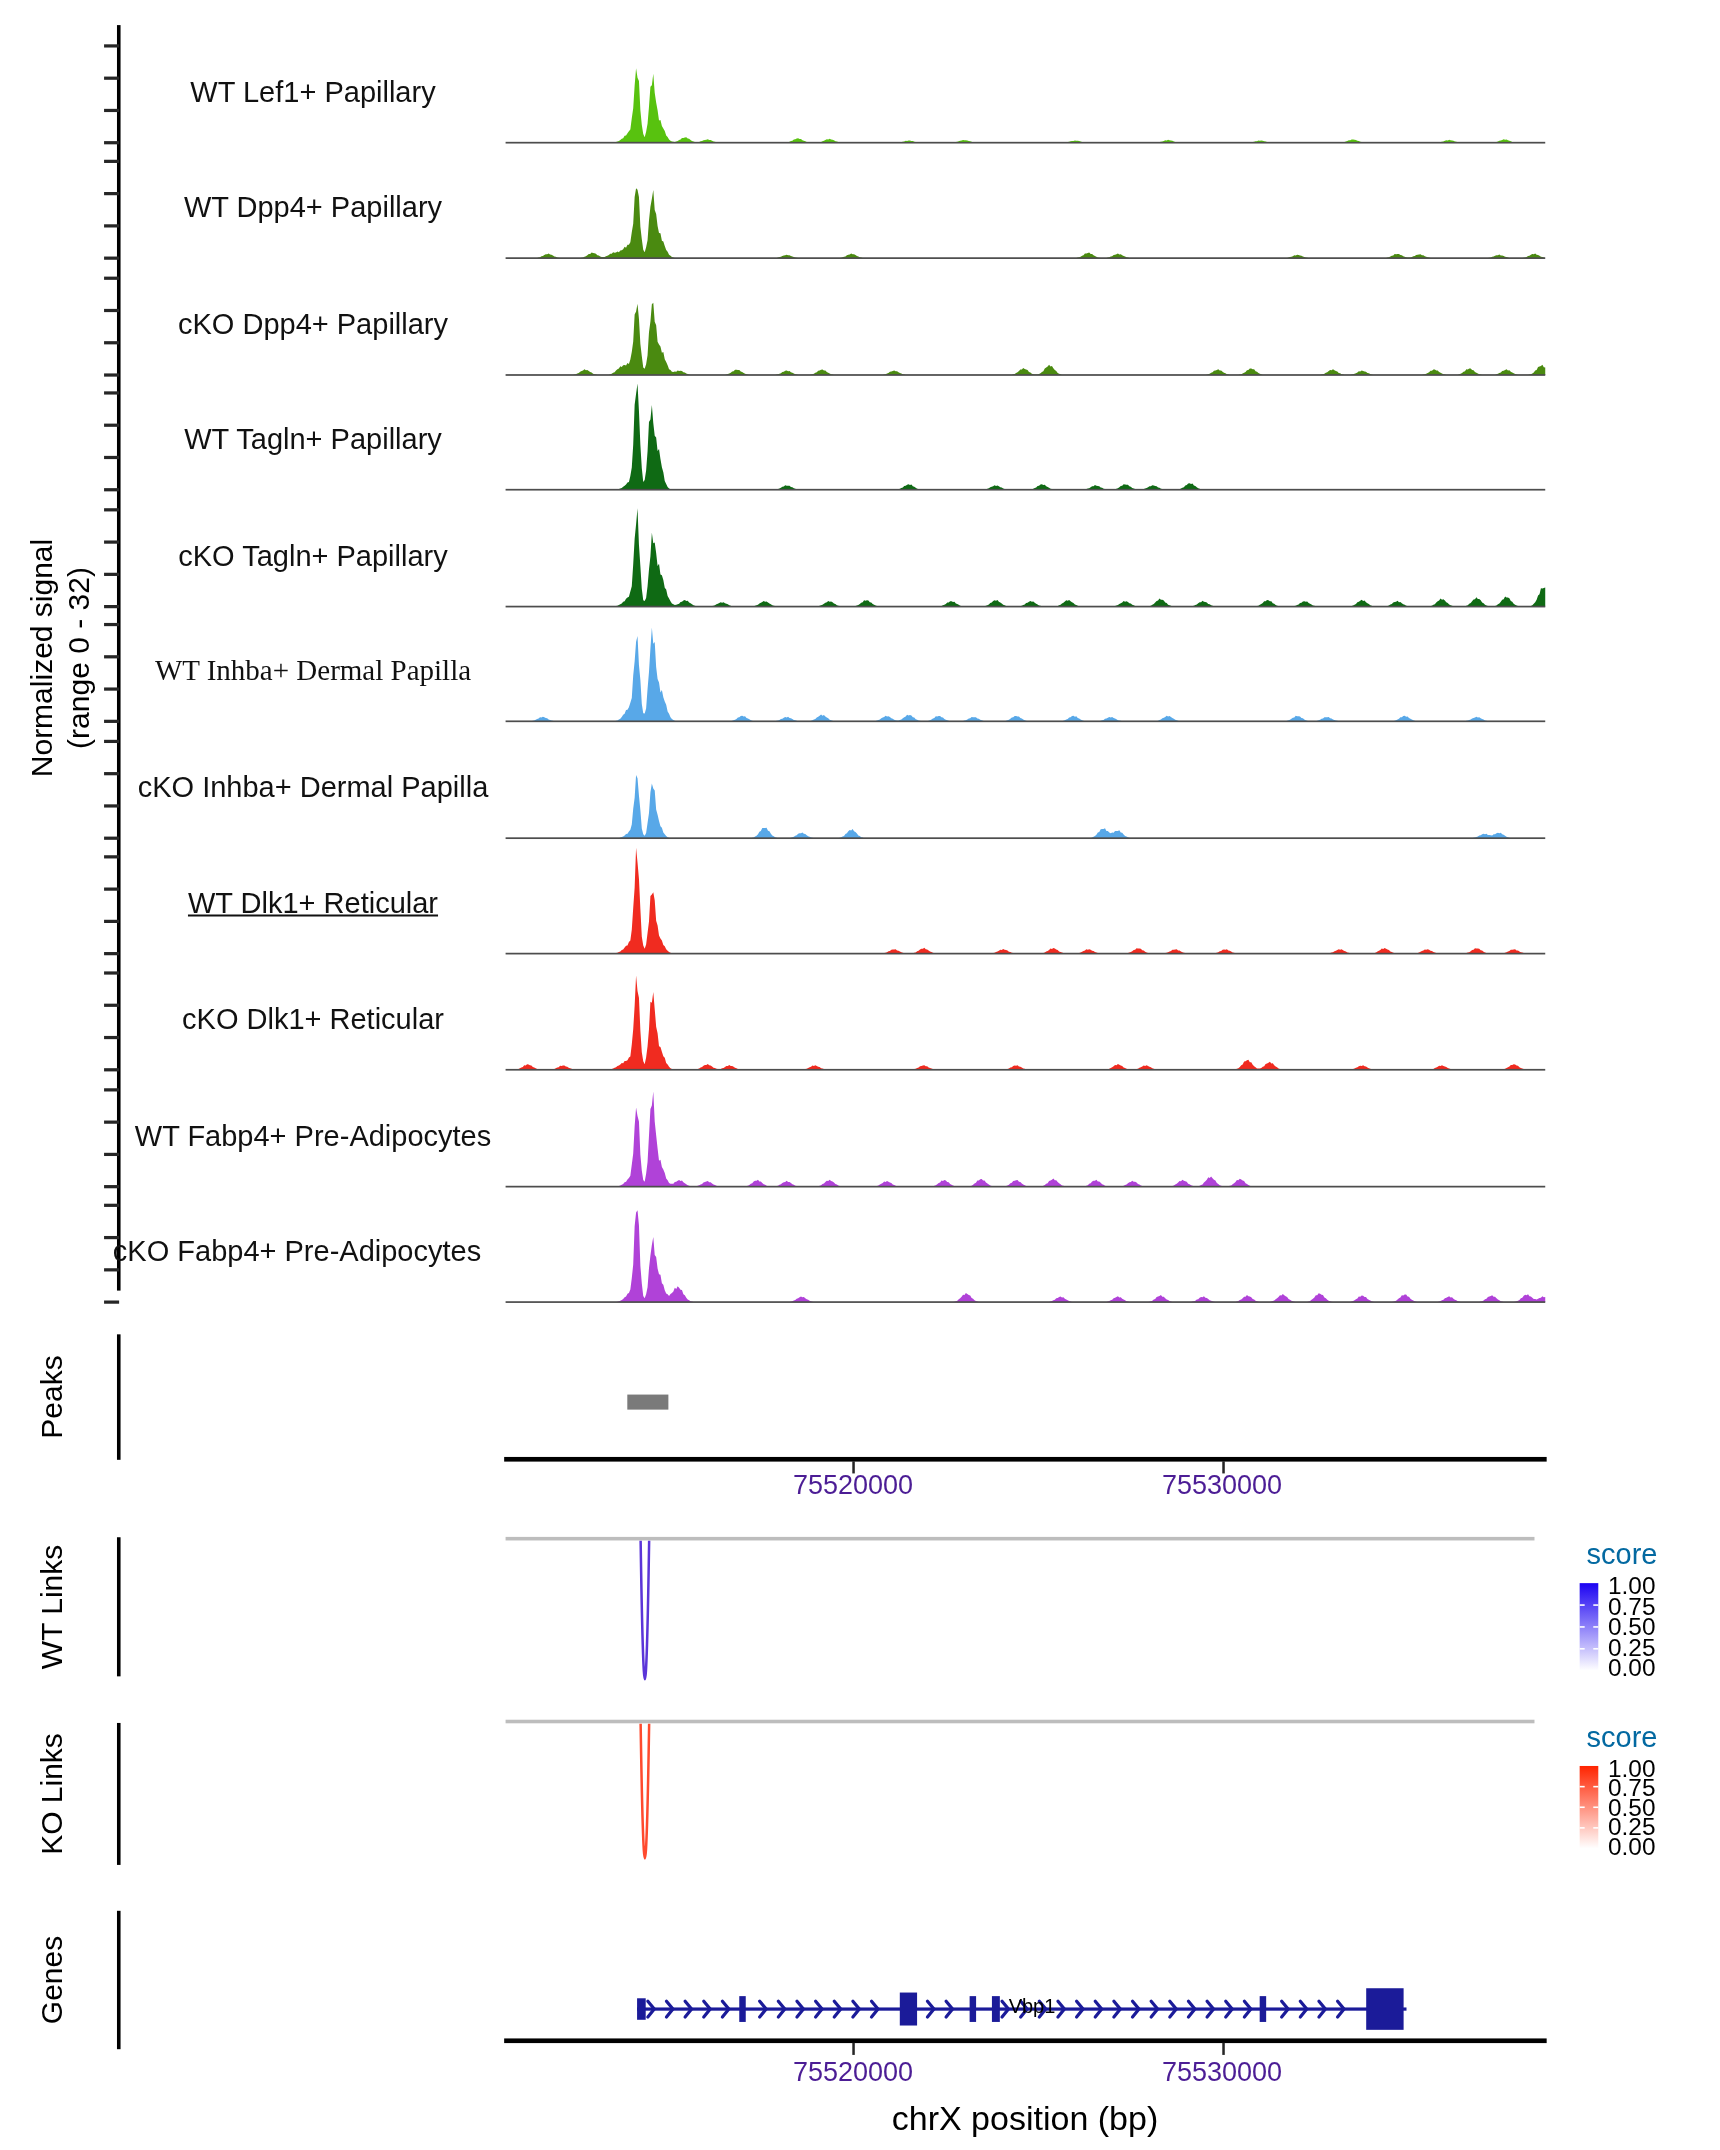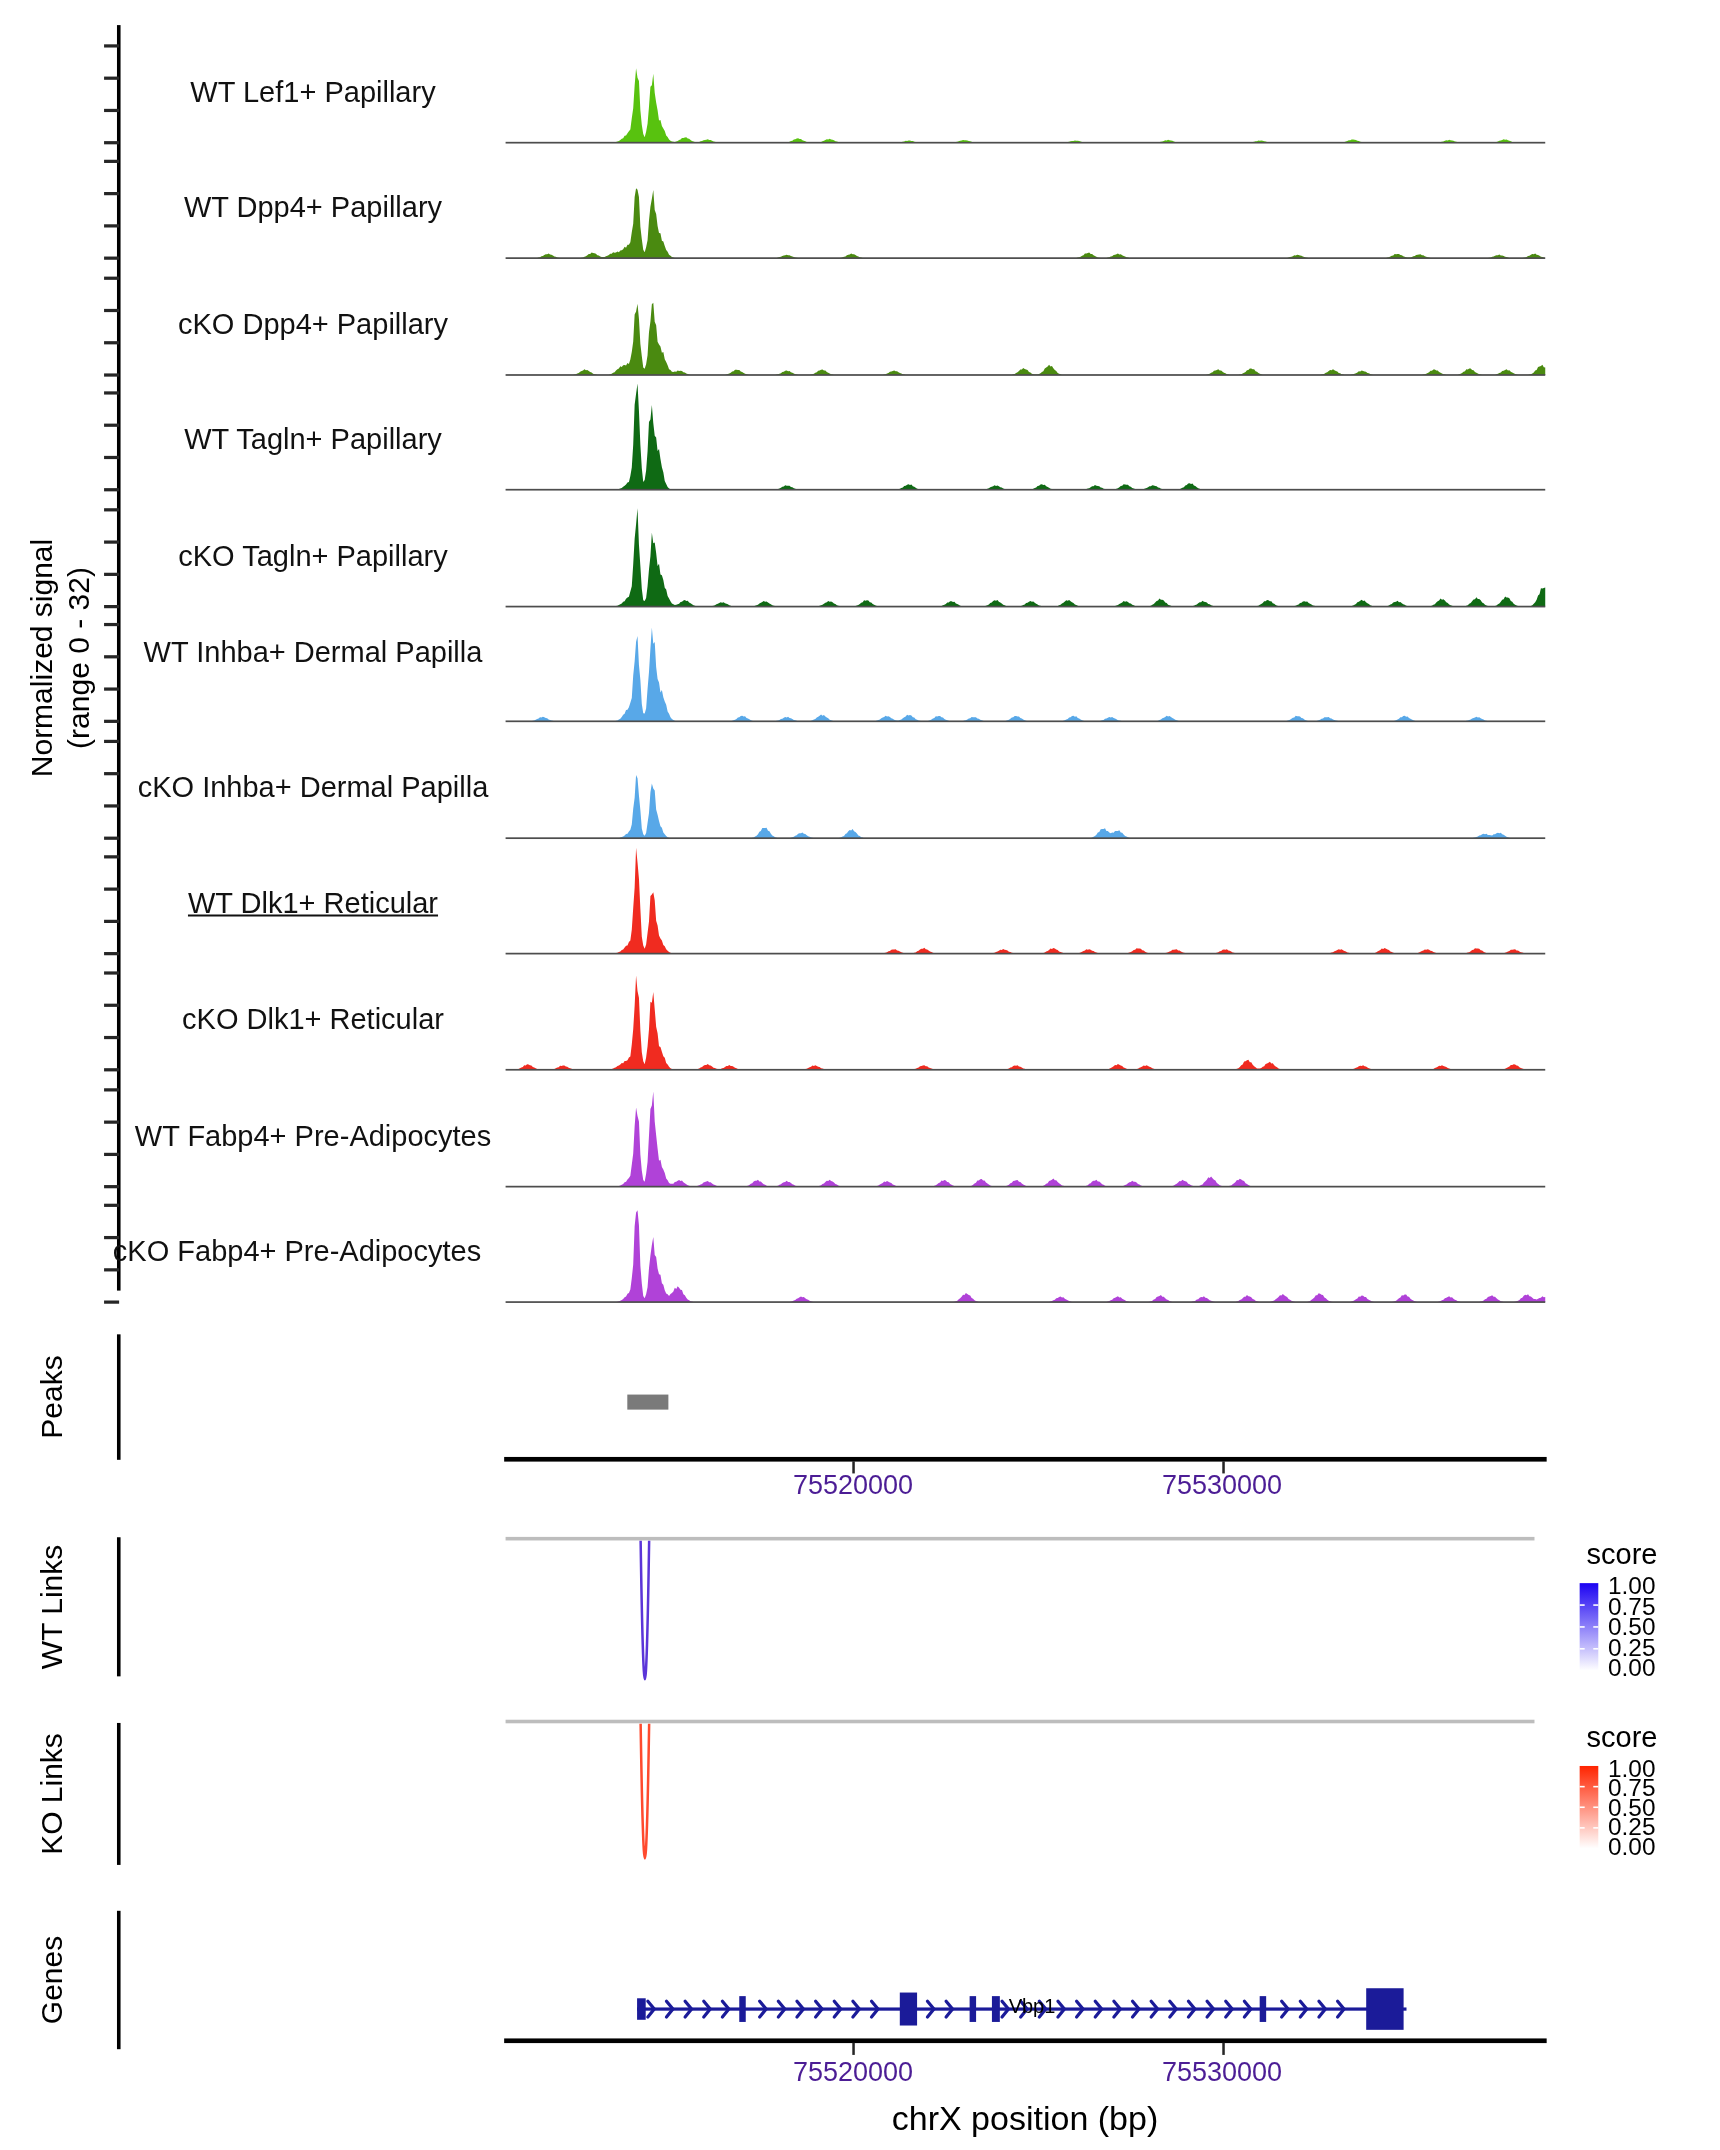--- a/index.html
+++ b/index.html
@@ -6,21 +6,21 @@
   #canvas{position:relative;width:1721px;height:2151px;background:#ffffff;
           font-family:"Liberation Sans",sans-serif;overflow:hidden;}
   #plot-svg{position:absolute;left:0;top:0;}
   .txt{position:absolute;transform:translate(-50%,-50%);white-space:nowrap;color:#000;}
   .rot{transform:translate(-50%,-50%) rotate(-90deg);}
   .track-label{font-size:29px;color:#111;}
   .section-label{font-size:30px;color:#000;}
   .ylab{font-size:30px;color:#000;}
   .tick-label{font-size:27px;color:#4c1d95;}
   .xlabel{font-size:34px;color:#000;}
-  .legend-title{font-size:29px;color:#000000;}
+  .legend-title{font-size:29px;color:#0369a1;}
   .legend-val{position:absolute;transform:translate(0,-50%);font-size:24.4px;color:#000;white-space:nowrap;}
   .gene-name{font-size:20px;color:#000;margin-top:46px;}
 </style>
 </head>
 <body>
 
 <div id="canvas">
   <svg id="plot-svg" width="1721" height="2151" viewBox="0 0 2400 3000">
       <defs>
         <linearGradient id="grad0" x1="0" y1="0" x2="0" y2="1">
@@ -175,21 +175,21 @@
   <div class="txt rot section-label" style="left:52px;top:1397px;">Peaks</div>
   <div class="txt rot section-label" style="left:52px;top:1607px;">WT Links</div>
   <div class="txt rot section-label" style="left:52px;top:1794px;">KO Links</div>
   <div class="txt rot section-label" style="left:52px;top:1980px;">Genes</div>
 
   <div class="txt track-label" style="left:313px;top:92px;">WT Lef1+ Papillary</div>
   <div class="txt track-label" style="left:313px;top:207px;">WT Dpp4+ Papillary</div>
   <div class="txt track-label" style="left:313px;top:324px;text-align:right;">cKO Dpp4+ Papillary</div>
   <div class="txt track-label" style="left:313px;top:439px;">WT Tagln+ Papillary</div>
   <div class="txt track-label" style="left:313px;top:556px;">cKO Tagln+ Papillary</div>
-  <div class="txt track-label" style="left:313px;top:652px;">WT Inhba+ Dermal Papilla</div>
+  <div class="txt track-label" style="left:313px;top:670px;font-family:Liberation Serif, serif;">WT Inhba+ Dermal Papilla</div>
   <div class="txt track-label" style="left:313px;top:787px;">cKO Inhba+ Dermal Papilla</div>
   <div class="txt track-label" style="left:313px;top:903px;text-decoration:underline;">WT Dlk1+ Reticular</div>
   <div class="txt track-label" style="left:313px;top:1019px;">cKO Dlk1+ Reticular</div>
   <div class="txt track-label" style="left:313px;top:1136px;">WT Fabp4+ Pre-Adipocytes</div>
   <div class="txt track-label" style="left:297px;top:1251px;">cKO Fabp4+ Pre-Adipocytes</div>
 
   <div class="txt tick-label" style="left:853px;top:1485px;">75520000</div>
   <div class="txt tick-label" style="left:1222px;top:1485px;">75530000</div>
 
   <div class="txt legend-title" style="left:1622px;top:1554px;">score</div>

